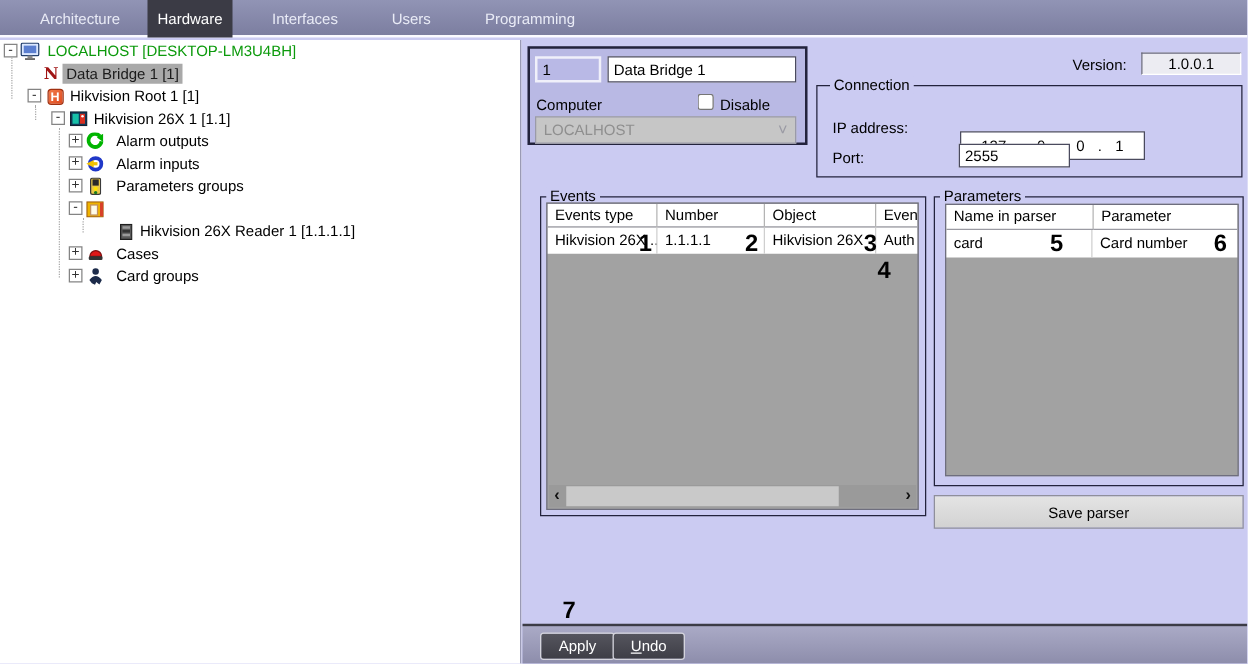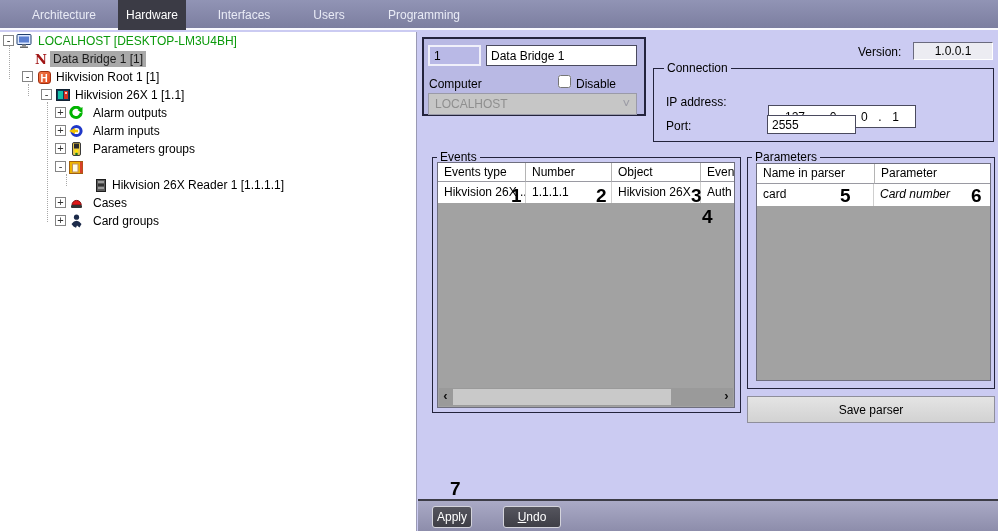--- a/index.html
+++ b/index.html
@@ -285,30 +285,30 @@
 
     <div class="groupbox" style="left:329px;top:125px;width:248px;height:232px;">
       <span class="gb-label">Parameters</span>
       <div class="gtable" style="left:8px;top:5px;width:235px;height:218px;">
         <div class="thead" style="height:20px;">
           <div class="th" style="width:118px;line-height:19px;">Name in parser</div>
           <div class="th" style="width:117px;line-height:19px;">Parameter</div>
         </div>
         <div class="trowdata" style="height:22px;">
           <div class="td" style="width:117px;line-height:21px;">card</div>
-          <div class="td" style="width:118px;line-height:21px;font-style:italic;">Card number</div>
+          <div class="td" style="width:118px;line-height:21px;">Card number</div>
         </div>
       </div>
     </div>
 
     <button class="save-parser">Save parser</button>
 
     <div class="bottom-bar">
-      <button class="dark-btn" style="left:14px;width:40px;">Apply</button>
-      <button class="dark-btn" style="left:85px;width:58px;"><span class="u-underline">U</span><span>ndo</span></button>
+      <button class="dark-btn" style="left:14px;width:60px;">Apply</button>
+      <button class="dark-btn" style="left:72px;width:58px;"><span class="u-underline">U</span><span>ndo</span></button>
     </div>
   </div>
 
   <div class="annot" style="left:511px;top:186px;">1</div>
   <div class="annot" style="left:596px;top:186px;">2</div>
   <div class="annot" style="left:691px;top:186px;">3</div>
   <div class="annot" style="left:702px;top:207px;">4</div>
   <div class="annot" style="left:840px;top:186px;">5</div>
   <div class="annot" style="left:971px;top:186px;">6</div>
   <div class="annot" style="left:450px;top:479px;">7</div>

